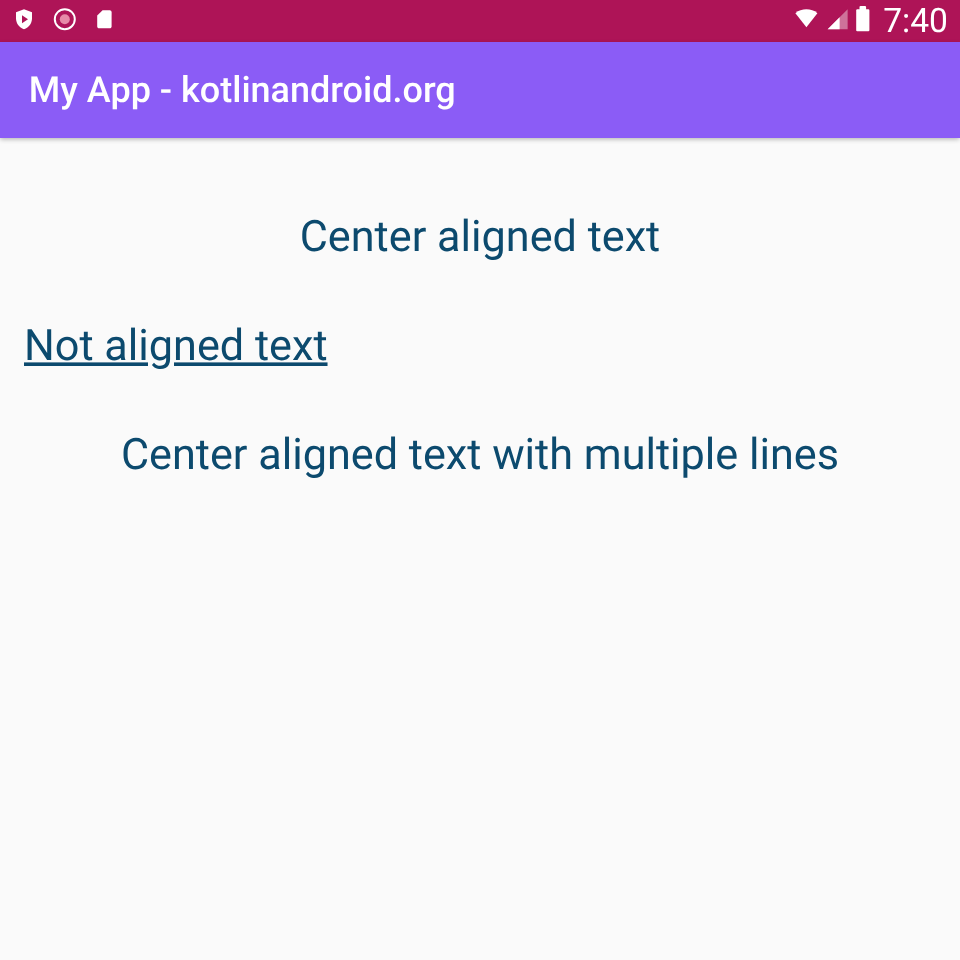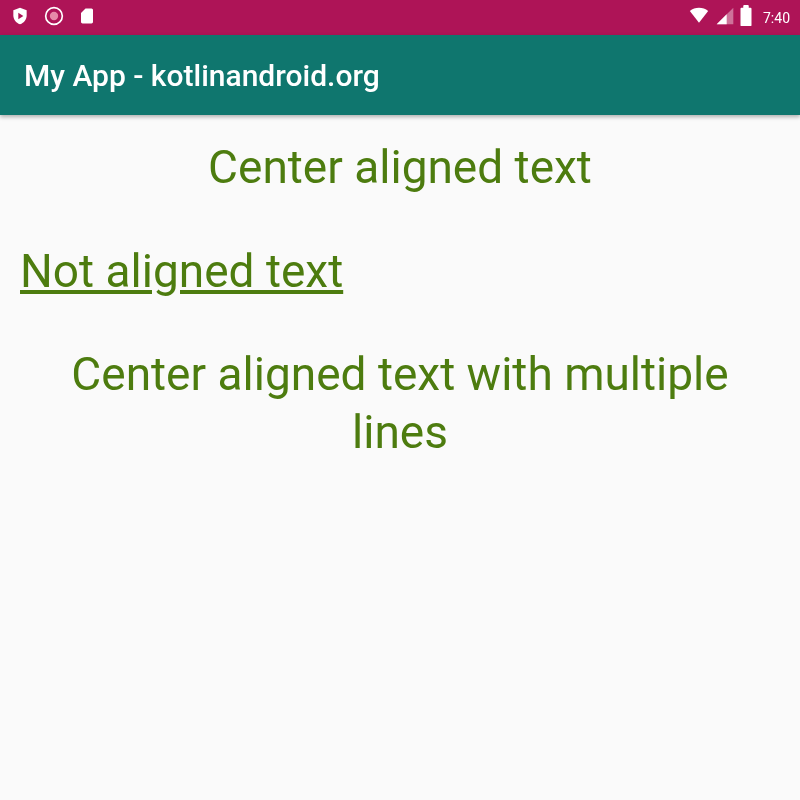--- a/index.html
+++ b/index.html
@@ -32,50 +32,51 @@
       gap: 14px;
     }
     
     .status-right {
       display: flex;
       align-items: center;
       gap: 4px;
     }
     
     .clock {
-      font-size: 14px;
+      font-size: 28px;
       font-weight: 400;
       margin-left: 6px;
     }
     
     .app-bar {
       height: 80px;
-      background: #0f766e;
+      background: #8b5cf6;
       display: flex;
       align-items: center;
       padding: 0 24px;
       box-shadow: 0 2px 4px rgba(0,0,0,0.3);
     }
     
     .app-title {
       color: white;
       font-size: 30px;
       font-weight: 500;
     }
     
     .content {
       padding: 24px 20px;
     }
     
     .text-line {
-      font-size: 46px;
-      color: #4d7c0f;
+      font-size: 36px;
+      color: #0c4a6e;
       line-height: 1.25;
       margin-bottom: 46px;
       font-weight: 400;
+      margin-top: 36px;
     }
     
     .center {
       text-align: center;
     }
     
     .left {
       text-align: left;
       text-decoration: underline;
     }

